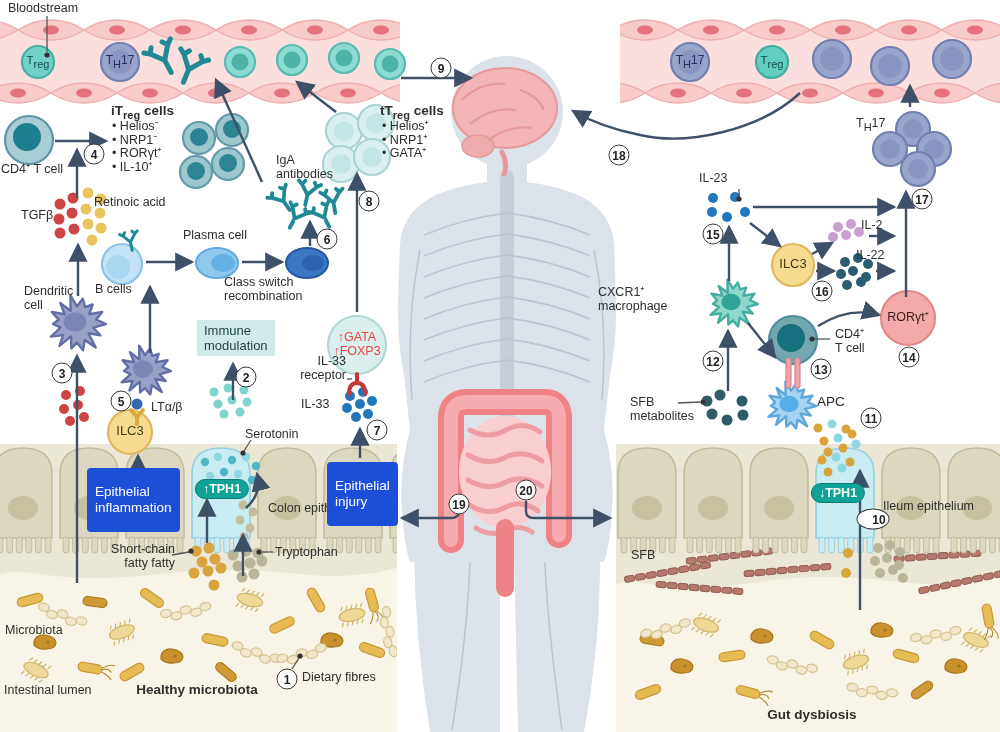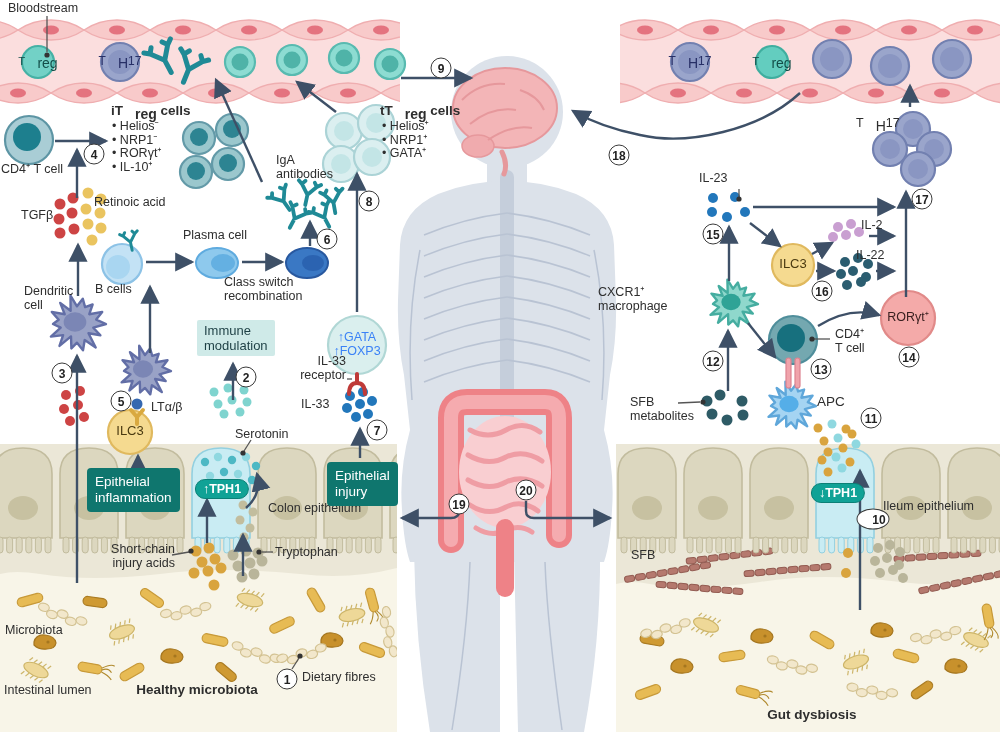--- a/index.html
+++ b/index.html
@@ -5,28 +5,28 @@
   html,body{margin:0;padding:0;background:#fff;}
   #stage{position:relative;width:1000px;height:732px;background:#fff;overflow:hidden;
          font-family:"Liberation Sans",sans-serif;}
   #scene{position:absolute;left:0;top:0;}
   .lbl{position:absolute;font:12.5px "Liberation Sans",sans-serif;color:#2e2e2e;white-space:nowrap;line-height:14px;}
   .lbl div{white-space:nowrap;}
   .bold{font-weight:bold;font-size:13.5px;}
   .center{transform:translate(-50%,-50%);text-align:center;}
   .cx{transform:translateX(-50%);text-align:center;}
   .rt{text-align:right;}
-  sub{font-size:14px;margin-left:12px;}
+  sub{font-size:11px;}
   .badge{position:absolute;width:19px;height:19px;border-radius:50%;background:#fff;
          border:1.7px solid #3a3a3a;color:#222;font:bold 12px "Liberation Sans",sans-serif;
          display:flex;align-items:center;justify-content:center;transform:translate(-50%,-50%);z-index:6;}
   .pill{position:absolute;transform:translate(-50%,-50%);background:#10a296;border:1.5px solid #0b8076;
         color:#fff;font:bold 12.5px "Liberation Sans",sans-serif;border-radius:11px;padding:2px 7px;z-index:5;}
-  .redbox{position:absolute;background:#0f766e;color:#fff;font:13.5px "Liberation Sans",sans-serif;
-          line-height:16px;padding:6px 8px;border-radius:4px;z-index:5;}
+  .redbox{position:absolute;background:#1d4ed8;color:#fff;font:13.5px "Liberation Sans",sans-serif;
+          line-height:16px;padding:16px 8px;border-radius:4px;z-index:5;}
   .tealbox{position:absolute;background:#cfeae8;color:#1d3f44;font:13px "Liberation Sans",sans-serif;
            line-height:15px;padding:3px 7px;border-radius:2px;z-index:5;}
   .cell-label{z-index:5;}
 </style>
 </head>
 <body>
 
 <div id="stage">
   <svg id="scene" width="1000" height="732" viewBox="0 0 1000 732">
       <defs>
@@ -925,45 +925,45 @@
       <div class="lbl bold" style="left: 380px; top: 104px;"><span>tT</span><sub>reg</sub><span> cells</span></div>
       <div class="lbl " style="left: 382px; top: 120px;;line-height:13.6px">
         <div>• Helios⁺</div>
         <div>• NRP1⁺</div>
         <div>• GATA⁺</div>
       </div>
       <div class="lbl tealbox" style="left: 197px; top: 320px;">
         <div>Immune</div>
         <div>modulation</div>
       </div>
-      <div class="lbl " style="left: 235px; top: 427px; text-align: right;"><span>Serotonin</span></div>
+      <div class="lbl " style="left: 245px; top: 427px; text-align: right;"><span>Serotonin</span></div>
       <div class="lbl pill" style="left: 222px; top: 489px; text-align: center;"><span>↑TPH1</span></div>
       <div class="lbl redbox" style="left: 87px; top: 468px;">
         <div>Epithelial</div>
         <div>inflammation</div>
       </div>
       <div class="lbl redbox" style="left: 327px; top: 462px;">
         <div>Epithelial</div>
         <div>injury</div>
       </div>
       <div class="lbl rt" style="left: 288px; top: 355px;;width:58px;line-height:13.5px">
         <div>IL-33</div>
         <div>receptor</div>
       </div>
-      <div class="lbl center cell-label" style="left: 357px; top: 344px;;font-size:12.5px;color:#3b82f6;line-height:14px">
+      <div class="lbl center cell-label" style="left: 357px; top: 344px;;font-size:12.5px;color:#ef4444;line-height:14px">
         <div>↑GATA</div>
         <div>↑FOXP3</div>
       </div>
       <div class="lbl " style="left: 301px; top: 397px;"><span>IL-33</span></div>
       <div class="lbl " style="left: 151px; top: 400px;"><span>LTα/β</span></div>
       <div class="lbl center cell-label" style="left: 130px; top: 431px;;font-size:13px;color:#4a3a10"><span>ILC3</span></div>
       <div class="lbl " style="left: 268px; top: 501px;"><span>Colon epithelium</span></div>
       <div class="lbl rt" style="left: 95px; top: 542px;;width:80px">
         <div>Short-chain</div>
-        <div>injury acids</div>
+        <div>fatty fatty</div>
       </div>
       <div class="lbl " style="left: 275px; top: 545px;"><span>Tryptophan</span></div>
       <div class="lbl " style="left: 5px; top: 623px;"><span>Microbiota</span></div>
       <div class="lbl " style="left: 4px; top: 683px;"><span>Intestinal lumen</span></div>
       <div class="lbl " style="left: 302px; top: 670px;"><span>Dietary fibres</span></div>
       <div class="lbl bold cx" style="left: 197px; top: 683px;"><span>Healthy microbiota</span></div>
       <div class="lbl center cell-label" style="left: 690px; top: 62px;;font-size:12px;color:#272f66"><span>T</span><sub>H</sub><span>17</span></div>
       <div class="lbl center cell-label" style="left: 772px; top: 62px;;font-size:11.5px;color:#134e49"><span>T</span><sub>reg</sub></div>
       <div class="lbl " style="left: 856px; top: 116px;"><span>T</span><sub>H</sub><span>17</span></div>
       <div class="lbl " style="left: 699px; top: 171px;"><span>IL-23</span></div>

